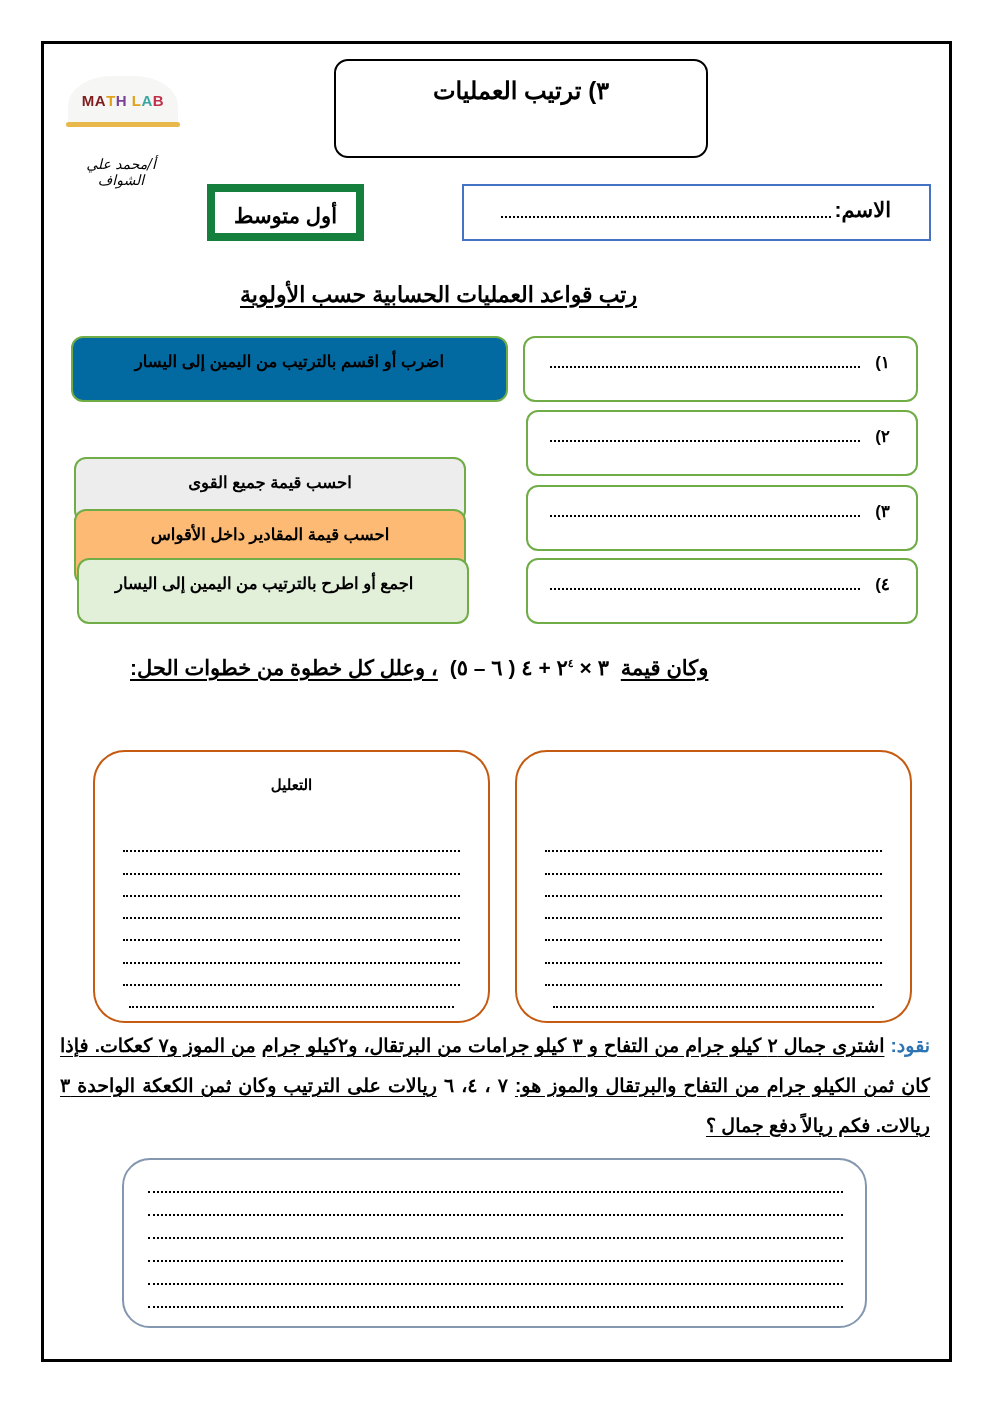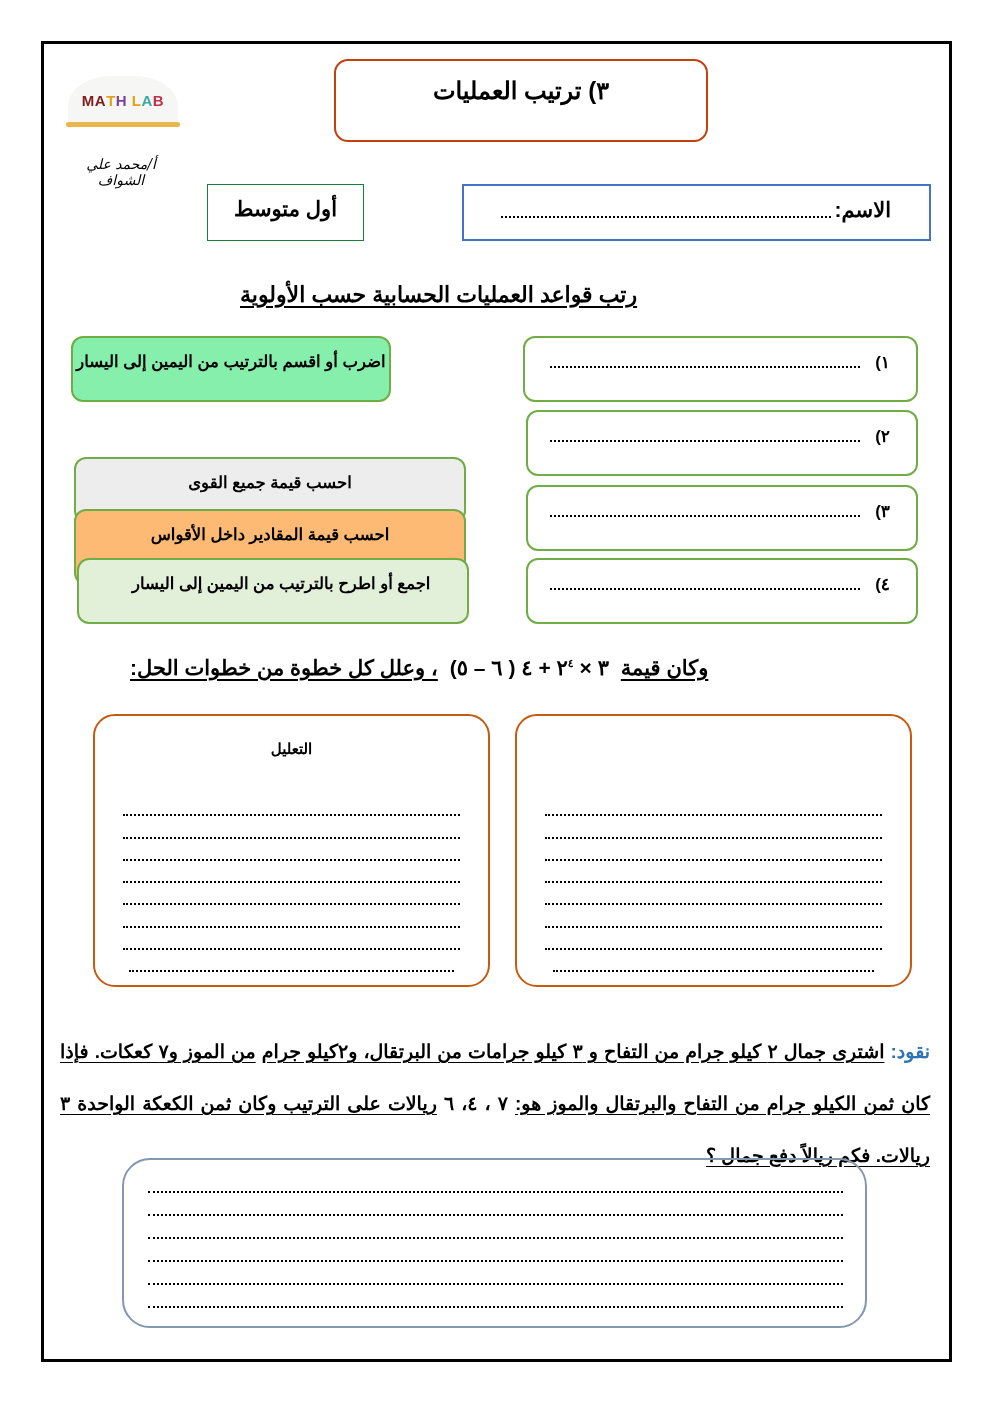--- a/index.html
+++ b/index.html
@@ -8,61 +8,61 @@
     .abs { position: absolute; }
     .frame { left: 41px; top: 41px; width: 911px; height: 1321px; border: 3px solid #000; }
 
     .logo { left: 62px; top: 66px; width: 122px; height: 72px; background: #fff; direction: ltr; }
     .logo .pages { position: absolute; left: 6px; top: 10px; width: 110px; height: 50px; background: #f6f6f4; border-radius: 40% 40% 6px 6px / 60% 60% 6px 6px; }
     .logo .cover { position: absolute; left: 4px; top: 56px; width: 114px; height: 5px; background: #e9b84a; border-radius: 3px; }
     .logo .word { position: absolute; left: 0; top: 26px; width: 122px; text-align: center; font-family: "Liberation Sans", sans-serif; font-weight: bold; font-size: 15px; letter-spacing: 0.5px; }
     .logo .word span { display: inline-block; }
     .author { left: 62px; top: 156px; width: 118px; text-align: center; font-size: 14px; font-family: "DejaVu Serif", serif; font-style: italic; }
 
-    .title-box { left: 334px; top: 59px; width: 374px; height: 83px; border: 2px solid #c2410c; border-radius: 14px; }
+    .title-box { left: 334px; top: 59px; width: 374px; height: 99px; border: 2px solid #000000; border-radius: 14px; }
     .title-box .txt { position: absolute; left: 0; right: 0; top: 16px; text-align: center; font-size: 24px; font-weight: bold; font-family: "Liberation Sans", sans-serif; }
 
-    .grade-box { left: 207px; top: 184px; width: 157px; height: 57px; border: 1px solid #15803d; }
+    .grade-box { left: 207px; top: 184px; width: 157px; height: 57px; border: 8px solid #15803d; }
     .grade-box .txt { position: absolute; left: 0; right: 0; top: 12px; text-align: center; font-size: 21px; font-weight: bold; font-family: "Liberation Sans", sans-serif; }
     .name-box { left: 462px; top: 184px; width: 469px; height: 57px; border: 2px solid #4472c4; }
     .name-box .lbl { position: absolute; right: 38px; top: 12px; font-size: 21px; font-weight: bold; font-family: "Liberation Sans", sans-serif; margin-left: 44px; }
     .name-box .dots { position: absolute; right: 98px; top: 20px; width: 330px; height: 12px; border-bottom: 2px dotted #000; }
 
     .heading { text-align: left; font-weight: bold; font-family: "Liberation Sans", sans-serif; }
     .heading u { text-decoration: underline; text-underline-offset: 4px; }
     .h1 { left: 240px; top: 282px; width: 512px; font-size: 22px; }
 
     .rule-box { border: 2px solid #70ad47; border-radius: 12px; }
     .rule-box .txt { position: absolute; left: 0; right: 0; top: 14px; text-align: center; font-size: 16.5px; font-weight: bold; font-family: "Liberation Sans", sans-serif; }
-    .rb1 { left: 71px; top: 336px; width: 320px; height: 66px; background: #86efac; }
+    .rb1 { left: 71px; top: 336px; width: 437px; height: 66px; background: #0369a1; }
     .rb2 { left: 74px; top: 410px; width: 392px; height: 66px; background: #ededed; margin-top: 47px; }
     .rb3 { left: 74px; top: 509px; width: 392px; height: 76px; background: #fdba74; }
     .rb4 { left: 77px; top: 558px; width: 392px; height: 66px; background: #e2efd9; }
-    .rb4 .txt { text-align: left; padding-left: 53px; }
+    .rb4 .txt { text-align: left; padding-left: 36px; }
 
     .ans-box { border: 2px solid #70ad47; border-radius: 12px; background: #fff; }
     .ans-box .num { position: absolute; right: 26px; top: 14px; font-size: 17px; font-weight: bold; font-family: "Liberation Sans", sans-serif; }
     .ans-box .dots { position: absolute; right: 56px; top: 22px; width: 310px; height: 8px; border-bottom: 2px dotted #000; }
     .ab1 { left: 523px; top: 336px; width: 395px; height: 66px; }
     .ab2 { left: 526px; top: 410px; width: 392px; height: 66px; }
     .ab3 { left: 526px; top: 485px; width: 392px; height: 66px; }
     .ab4 { left: 526px; top: 558px; width: 392px; height: 66px; }
 
     .h2 { left: 130px; top: 656px; width: 730px; font-size: 21px; direction: rtl; }
     .h2 .expr { margin: 0 6px; }
     .h2 sup { font-size: 11px; }
 
-    .work-box { border: 2.5px solid #c55a11; border-radius: 22px; background: #fff; }
+    .work-box { border: 2.5px solid #c55a11; border-radius: 32px; background: #fff; margin-top: 36px; }
     .work-box .ttl { position: absolute; left: 0; right: 0; top: 24px; text-align: center; font-size: 15px; font-weight: bold; font-family: "Liberation Sans", sans-serif; }
     .work-box .lines { position: absolute; left: 28px; right: 28px; top: 78px; }
     .work-box .line { height: 22.3px; border-bottom: 2px dotted #000; }
     .wb-left { left: 93px; top: 714px; width: 397px; height: 273px; }
     .wb-right { left: 515px; top: 714px; width: 397px; height: 273px; }
 
-    .problem { left: 60px; top: 1026px; width: 870px; font-size: 19px; line-height: 52px; font-weight: bold; font-family: "Liberation Sans", sans-serif; text-align: justify; text-align-last: right; }
+    .problem { left: 60px; top: 1026px; width: 870px; font-size: 19px; line-height: 40px; font-weight: bold; font-family: "Liberation Sans", sans-serif; text-align: justify; text-align-last: right; }
     .problem .tag { color: #2e74b5; }
     .problem u { text-decoration: underline; text-underline-offset: 4px; }
 
     .write-box { left: 122px; top: 1158px; width: 745px; height: 170px; border: 2.5px solid #8497b0; border-radius: 28px; }
     .write-box .lines { position: absolute; left: 24px; right: 22px; top: 10px; }
     .write-box .line { height: 23px; border-bottom: 2px dotted #000; }
   </style>
 </head>
 <body>
 

